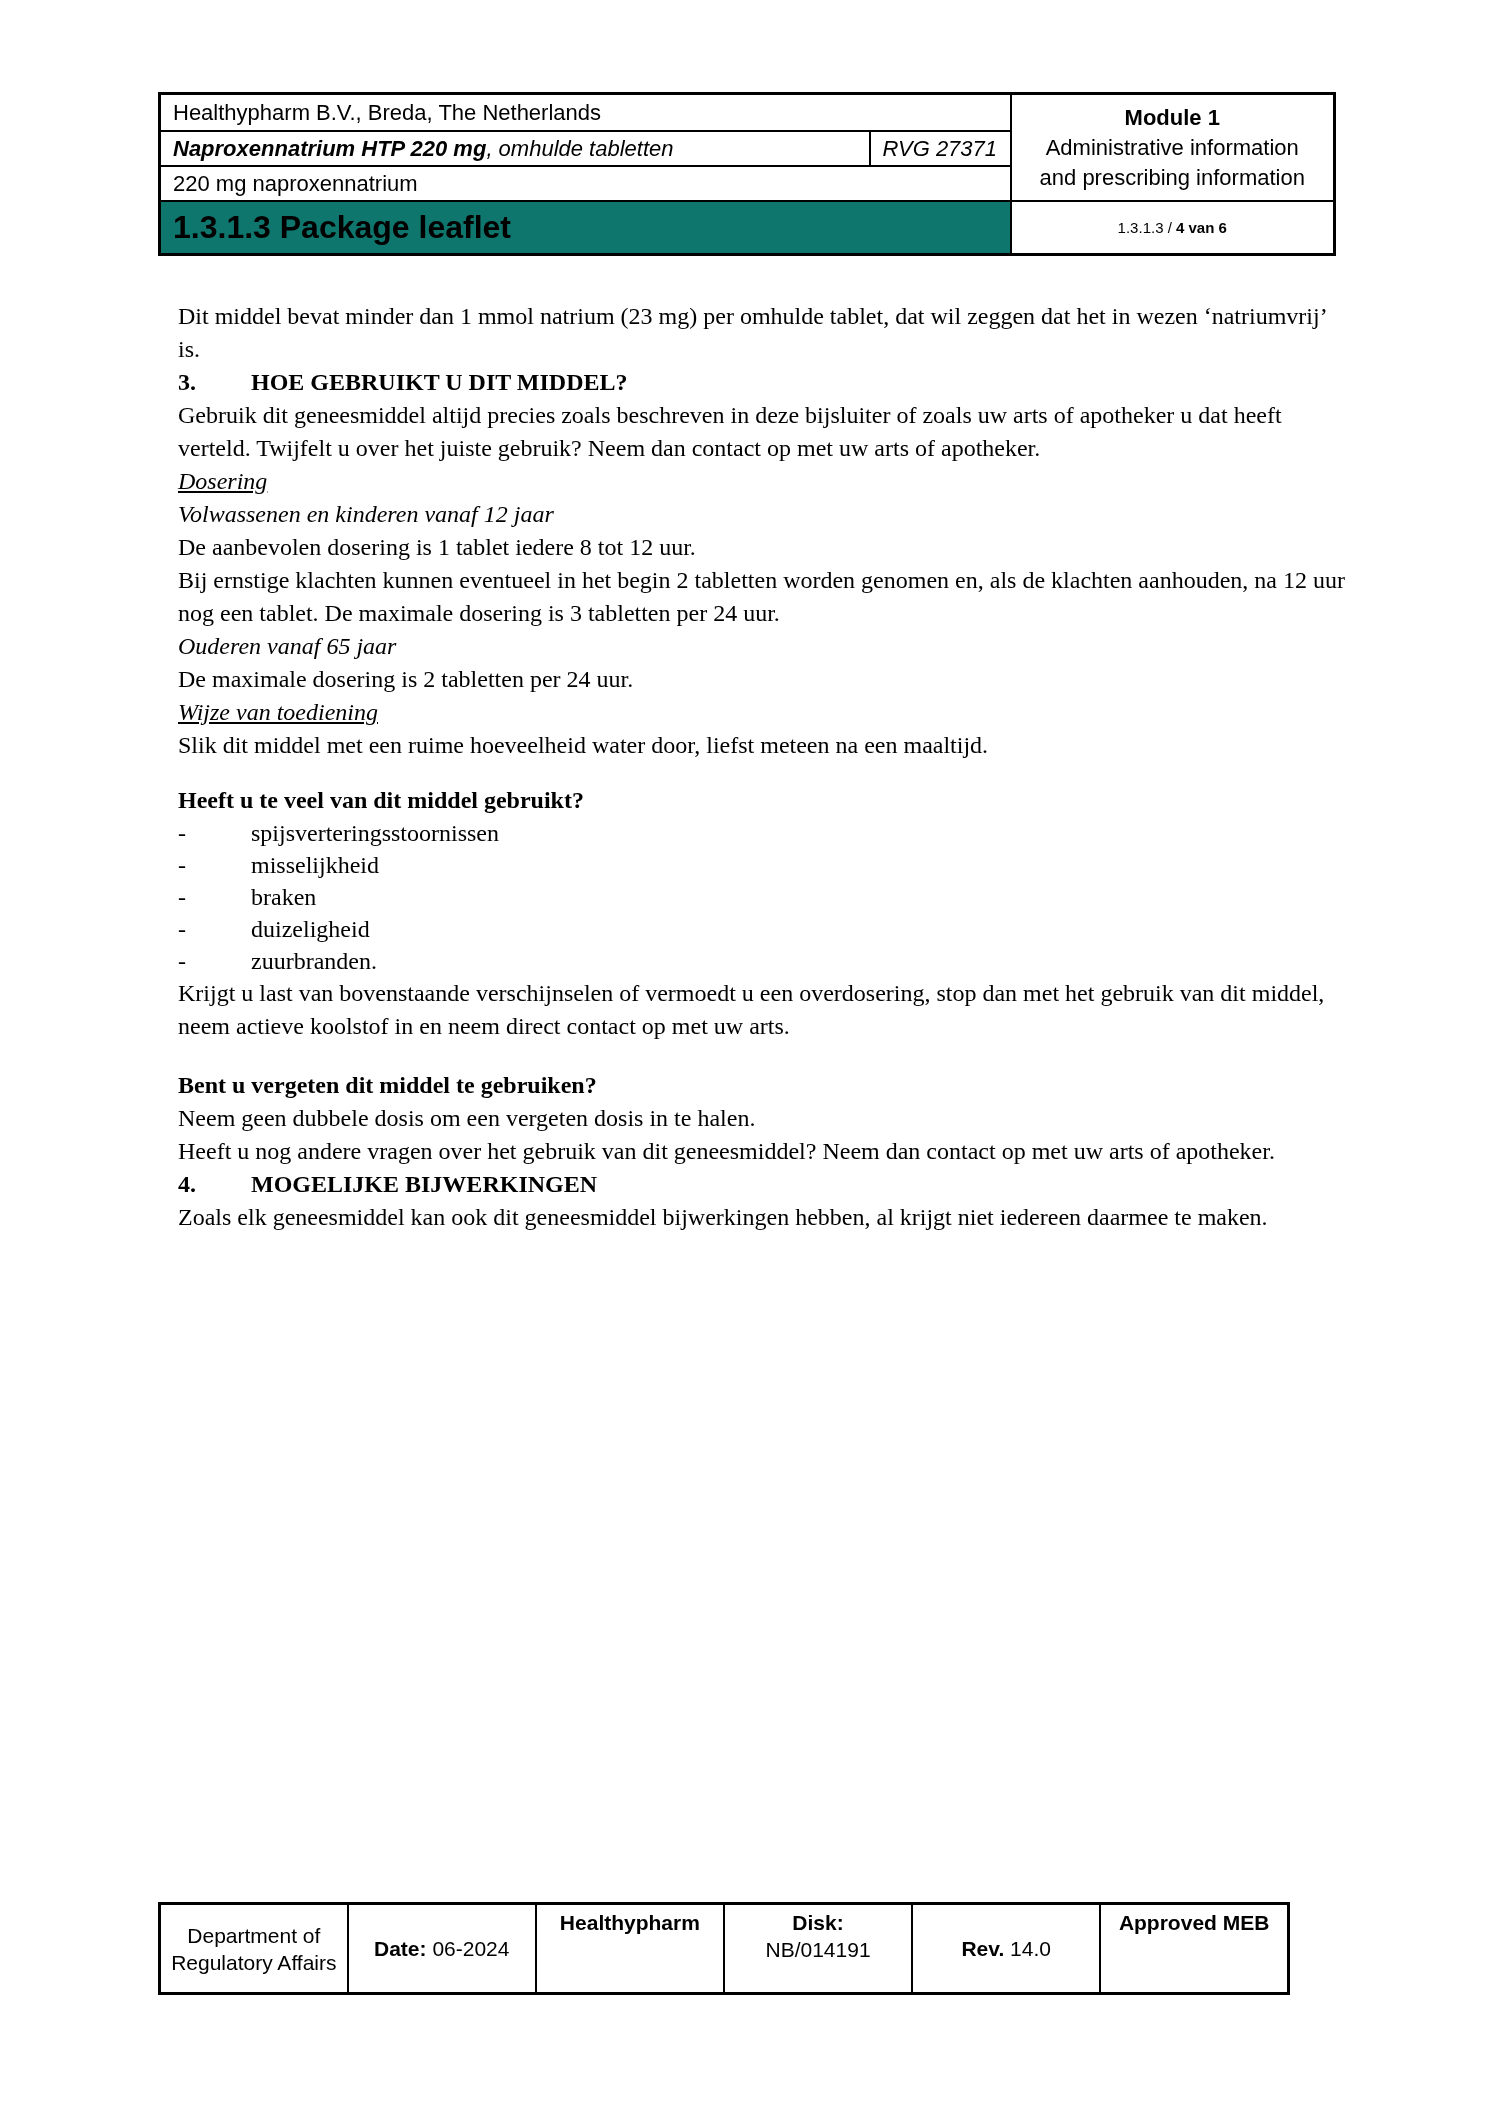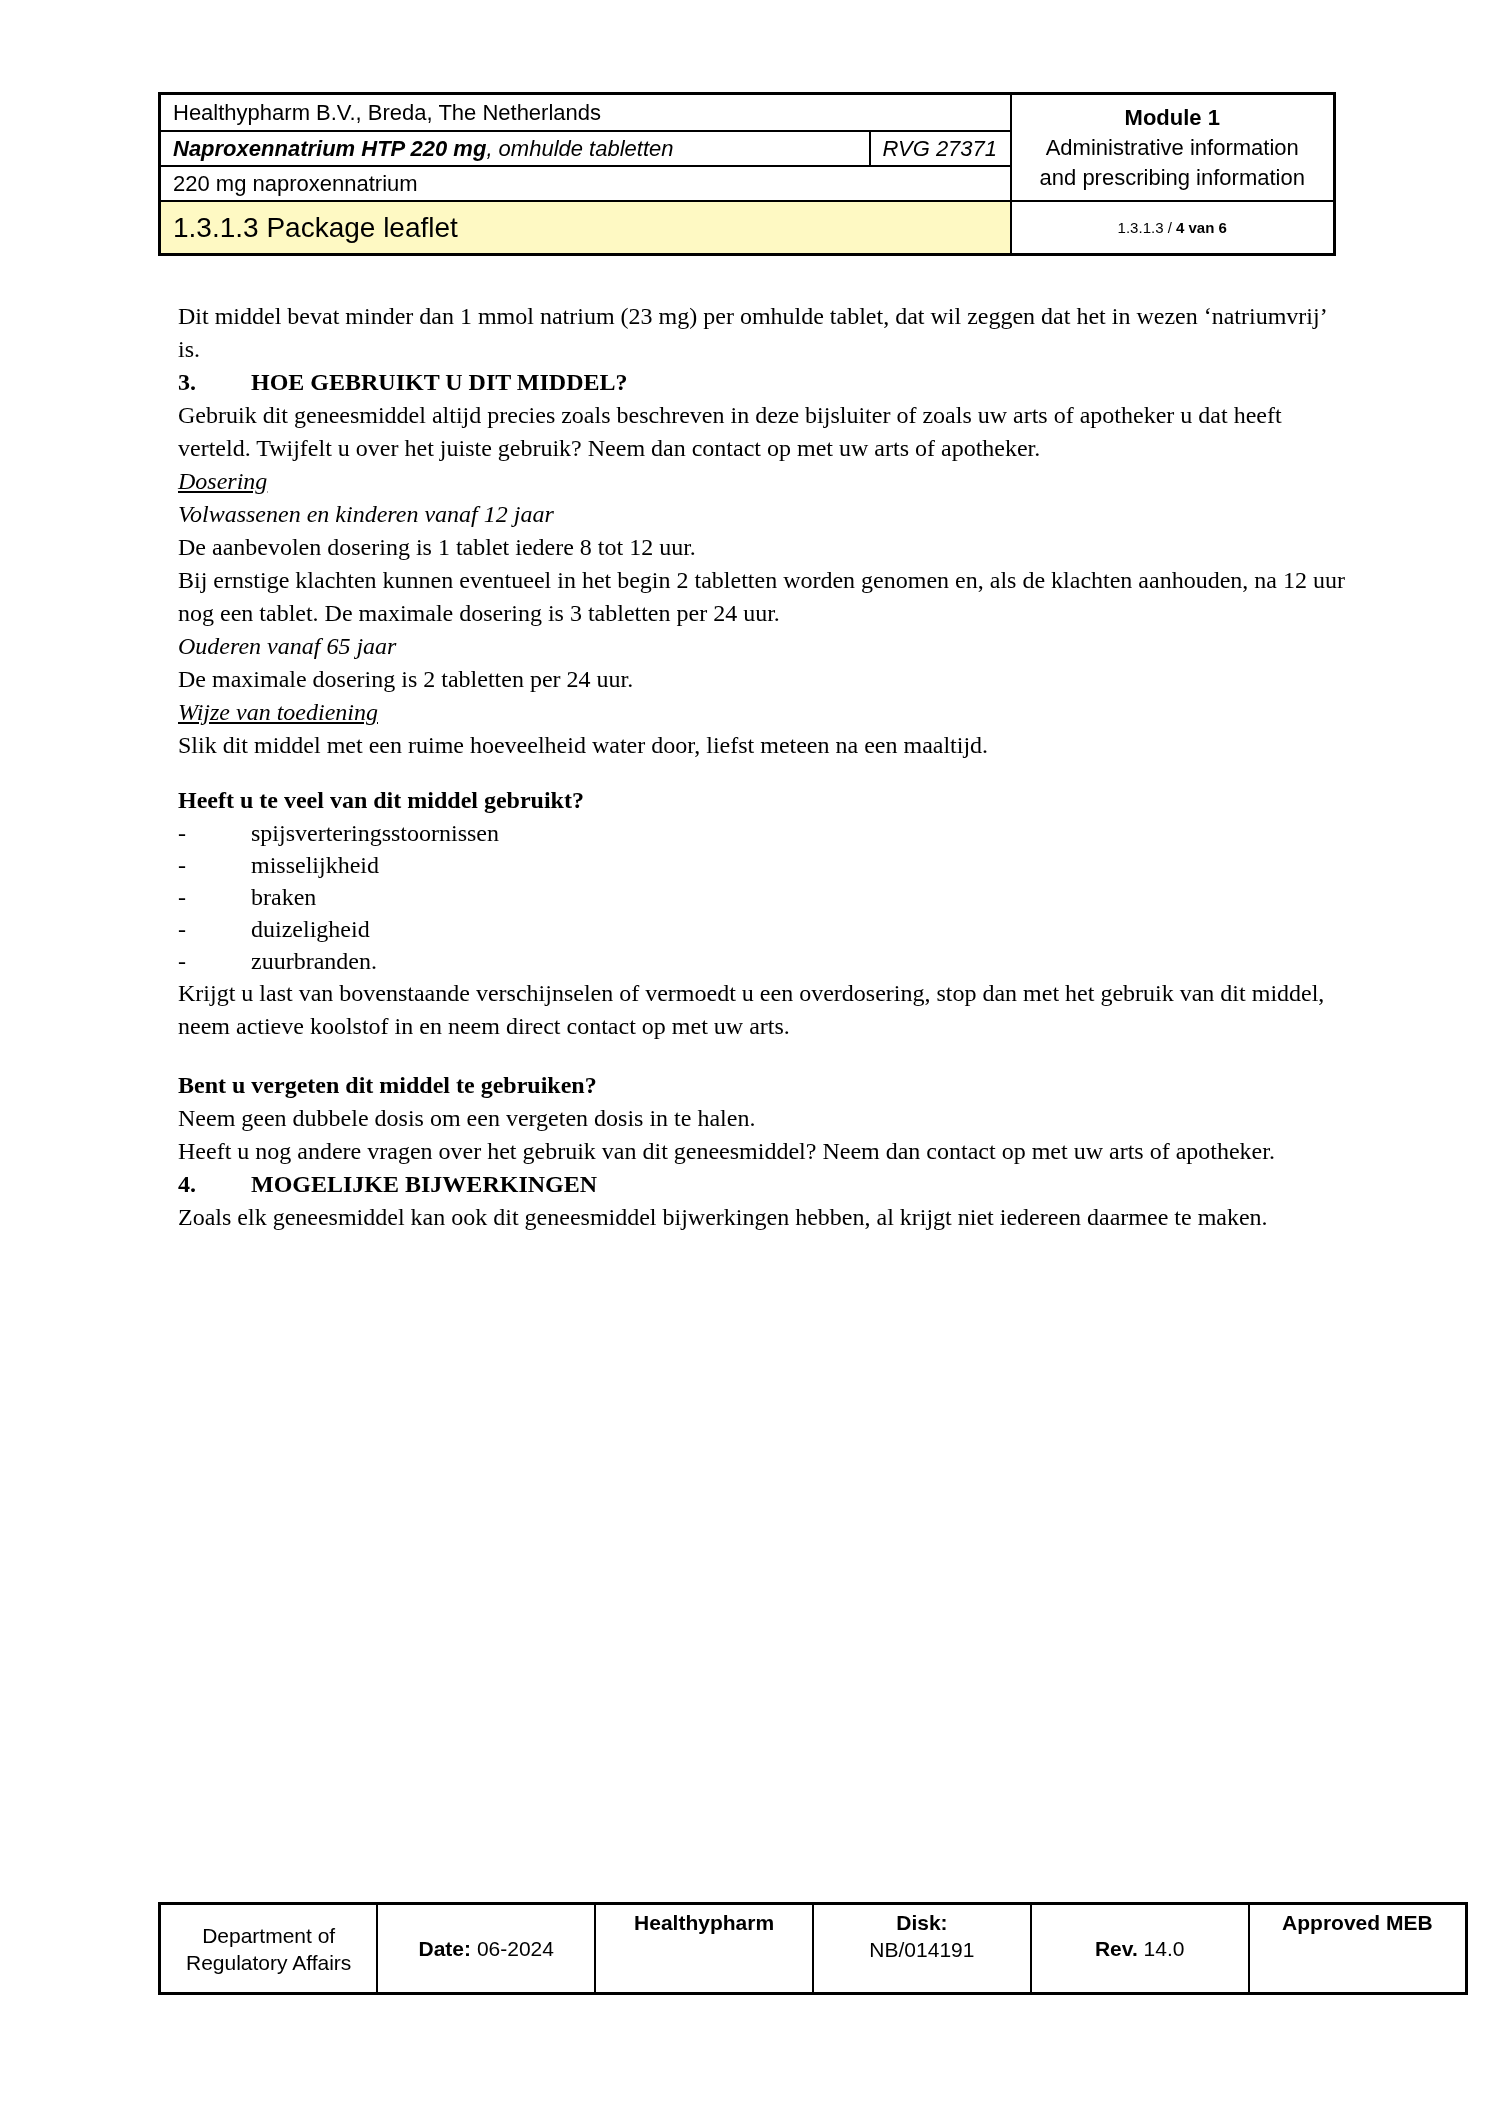--- a/index.html
+++ b/index.html
@@ -39,23 +39,23 @@
   td.rvg-cell       { font-style: italic; text-align: left; }
   td.strength-cell  { height: 29px; }
   td.module-cell {
     text-align: center;
     vertical-align: middle;
     line-height: 30px;
     white-space: normal;
   }
   .module-title { font-weight: bold; }
   td.section-title-cell {
-    background: #fef9c3;
-    font-weight: normal;
-    font-size: 28px;
+    background: #0f766e;
+    font-weight: bold;
+    font-size: 32px;
     height: 47px;
     padding-left: 14px;
   }
   td.page-ref-cell { text-align: center; font-size: 15px; }
   td.page-ref-cell b { font-weight: bold; }
 
   
   .body-col {
     position: absolute;
     left: 178px;
@@ -84,21 +84,21 @@
   .mt-vragen   { margin-top: 30px; }
   .mt-sec4     { margin-top: 60px; }
 
   
   table.footer-table {
     border-collapse: collapse;
     table-layout: fixed;
     position: absolute;
     left: 158px;
     top: 1902px;
-    width: 1310px;
+    width: 1132px;
     border: 3px solid #000;
     font-family: "Liberation Sans", sans-serif;
     font-size: 21px;
     line-height: 27px;
   }
   table.footer-table td {
     border: 2px solid #000;
     height: 79px;
     text-align: center;
     padding: 4px 6px;

